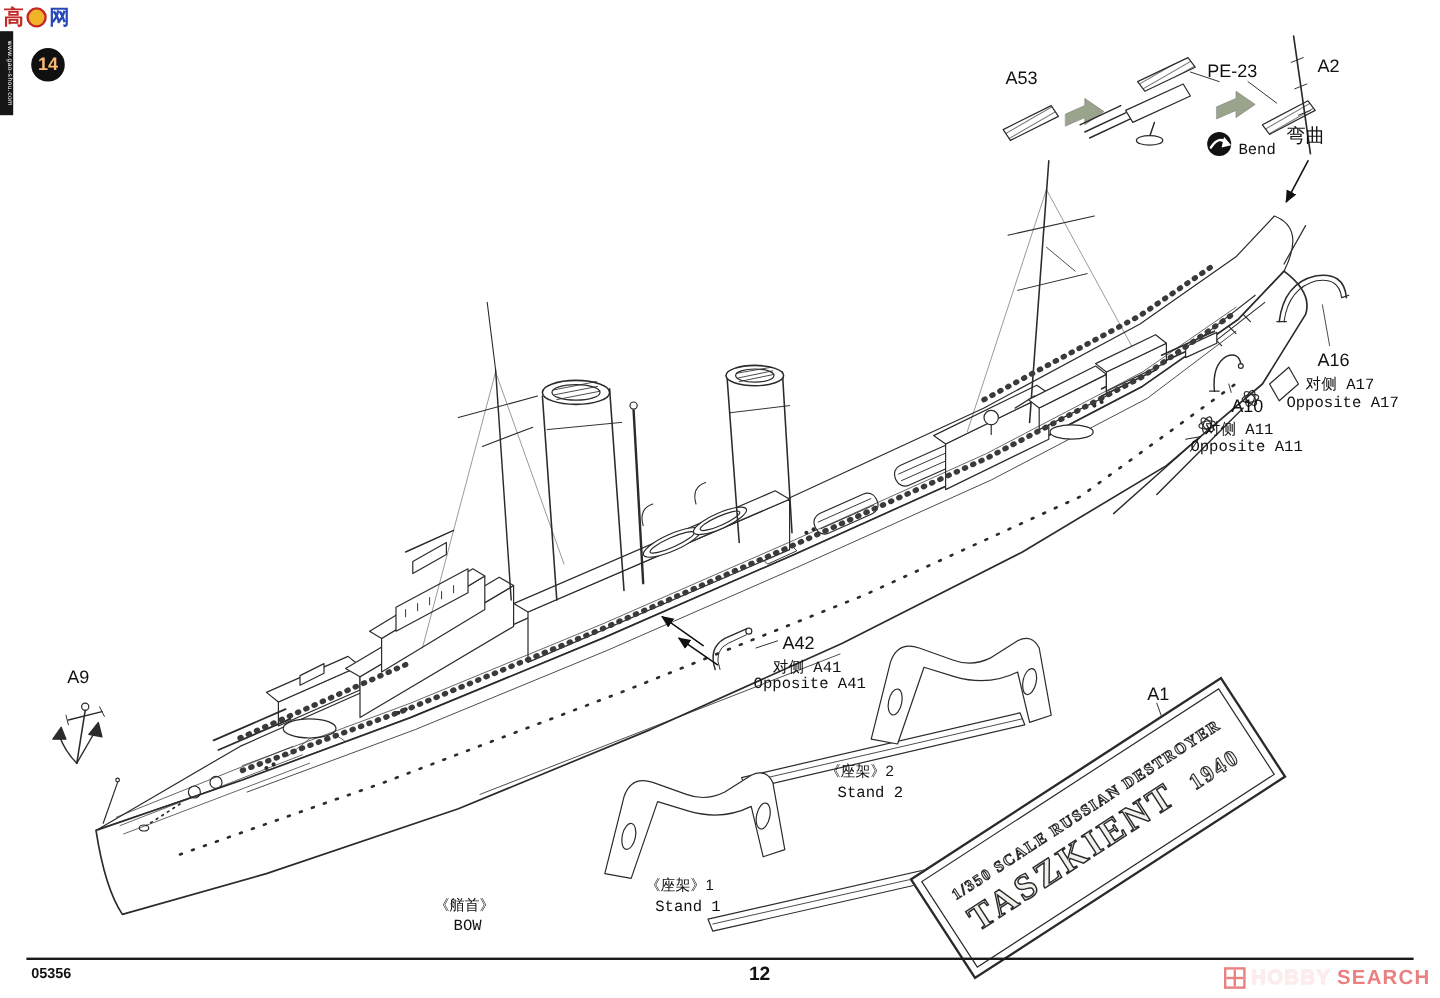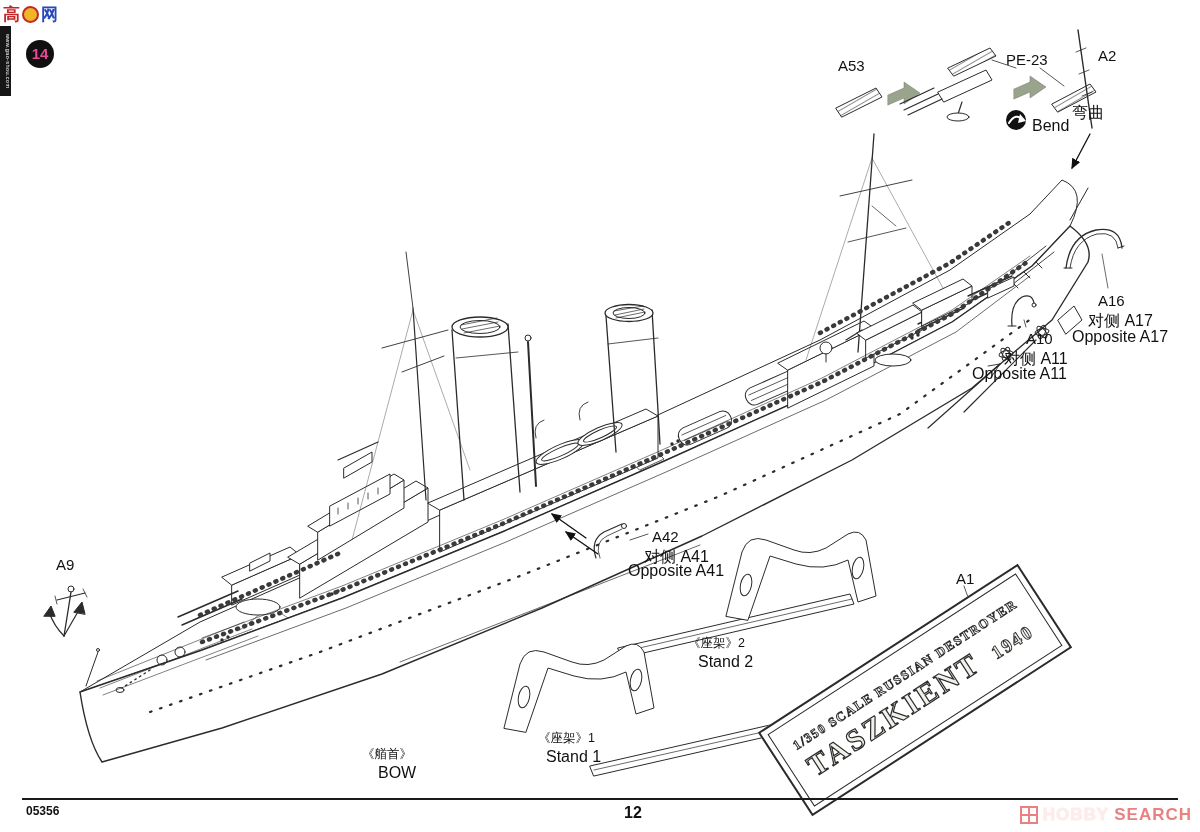--- a/index.html
+++ b/index.html
@@ -1,24 +1,24 @@
 <!DOCTYPE html>
 <html><head>
 <meta charset="utf-8">
 <style>
   html,body{margin:0;padding:0;background:#fff;}
   .page{position:relative;width:1200px;height:832px;background:#ffffff;overflow:hidden;
         font-family:"Liberation Sans",sans-serif;color:#111;}
   svg{position:absolute;left:0;top:0;}
   .lbl{position:absolute;white-space:nowrap;font-size:15px;color:#111;}
-  .lbl.small{font-size:16px;}
+  .lbl.small{font-size:13px;font-family:Liberation Mono, monospace;}
   .lbl.cjk{font-size:12.5px;}
   .lbl.tiny{font-size:16px;margin-left:40px;}
   .badge{position:absolute;left:26px;top:40px;width:28px;height:28px;border-radius:50%;
-         background:#101010;color:#ec4899;font-weight:bold;font-size:15px;line-height:28px;
+         background:#101010;color:#fdba74;font-weight:bold;font-size:15px;line-height:28px;
          text-align:center;}
   .wm-bar{position:absolute;left:0;top:26px;width:11px;height:70px;background:#161616;
           color:#fff;font-size:5.5px;writing-mode:vertical-rl;text-orientation:mixed;
           overflow:hidden;letter-spacing:.4px;text-align:center;}
   .wm-logo{position:absolute;left:3px;top:3px;display:flex;align-items:center;gap:2px;
            font-weight:bold;font-size:17px;}
   .wm-circle{display:inline-block;width:13px;height:13px;border-radius:50%;
              border:2px solid #c42727;background:#f0b429;}
   .footer-line{position:absolute;left:22px;right:22px;top:798px;border-top:2px solid #1a1a1a;}
   .kitno{position:absolute;left:26px;top:804px;font-weight:bold;font-size:12px;}
@@ -360,21 +360,21 @@
 <div class="lbl tiny" style="left:1032px;top:103px;">弯曲</div>
 <div class="lbl small" style="left:1032px;top:117px;">Bend</div>
 <div class="lbl" style="left:1098px;top:47px;">A2</div>
 
 <div class="lbl" style="left:1098px;top:292px;">A16</div>
 <div class="lbl small" style="left:1088px;top:311px;text-align:center;">对侧 A17</div>
 <div class="lbl small" style="left:1072px;top:328px;">Opposite A17</div>
 
 <div class="lbl" style="left:1014px;top:330px;margin-left:12px;">A10</div>
 <div class="lbl small" style="left:1004px;top:349px;">对侧 A11</div>
-<div class="lbl small" style="left:972px;top:365px;">Opposite A11</div>
+<div class="lbl small" style="left:992px;top:365px;">Opposite A11</div>
 
 <div class="lbl" style="left:652px;top:528px;">A42</div>
 <div class="lbl small" style="left:644px;top:547px;">对侧 A41</div>
 <div class="lbl small" style="left:628px;top:562px;">Opposite A41</div>
 
 <div class="lbl" style="left:56px;top:556px;">A9</div>
 <div class="lbl" style="left:956px;top:570px;">A1</div>
 
 <div class="lbl cjk" style="left:688px;top:635px;">《座架》2</div>
 <div class="lbl small" style="left:698px;top:653px;">Stand 2</div>

